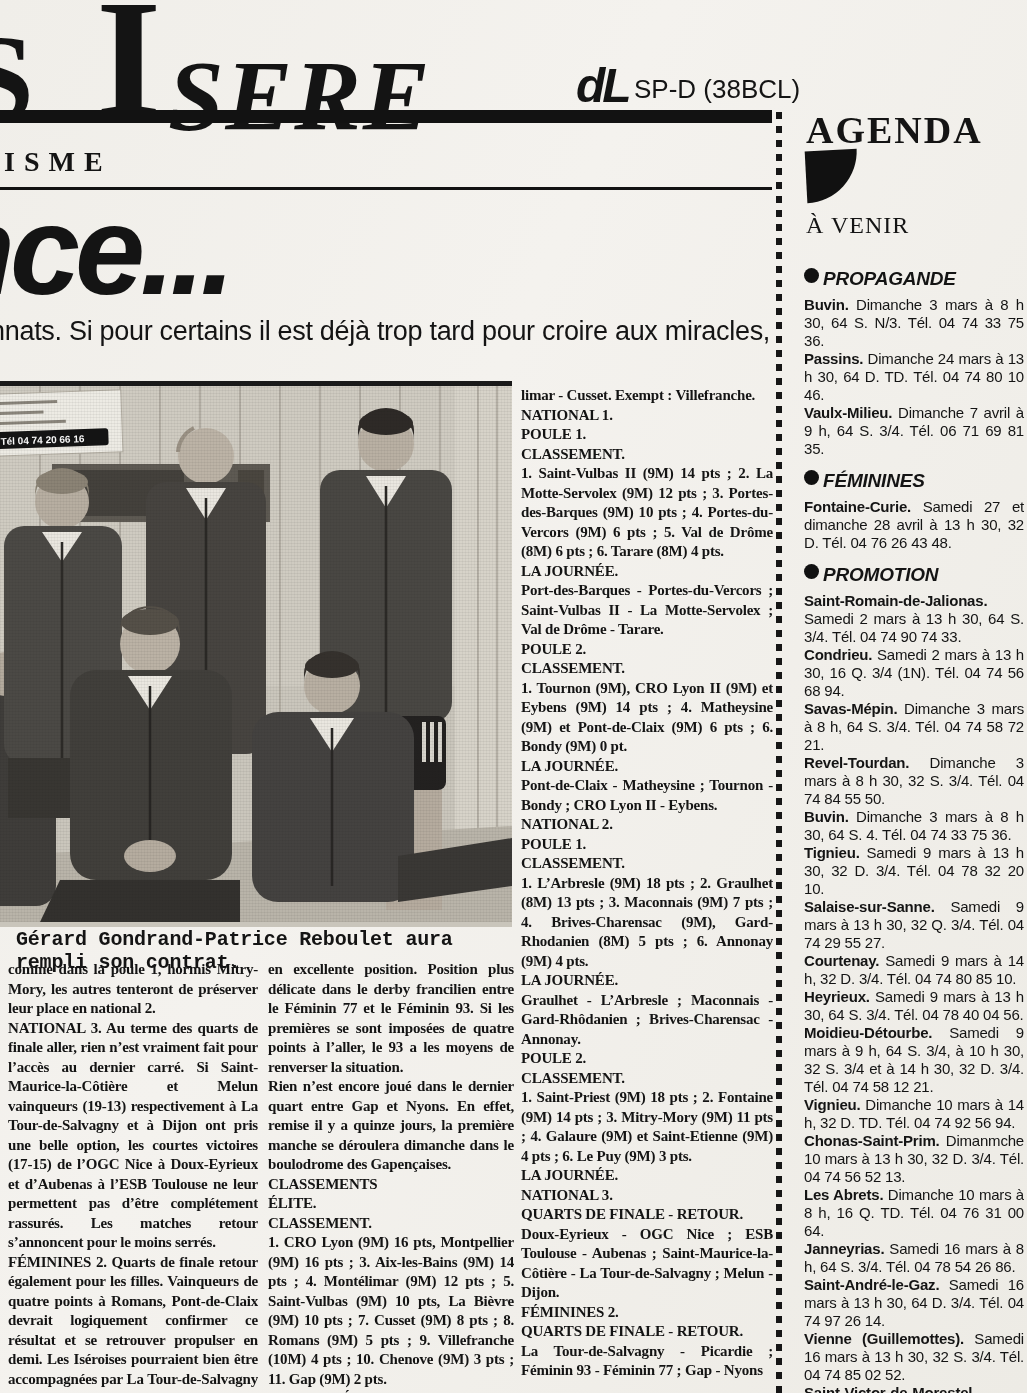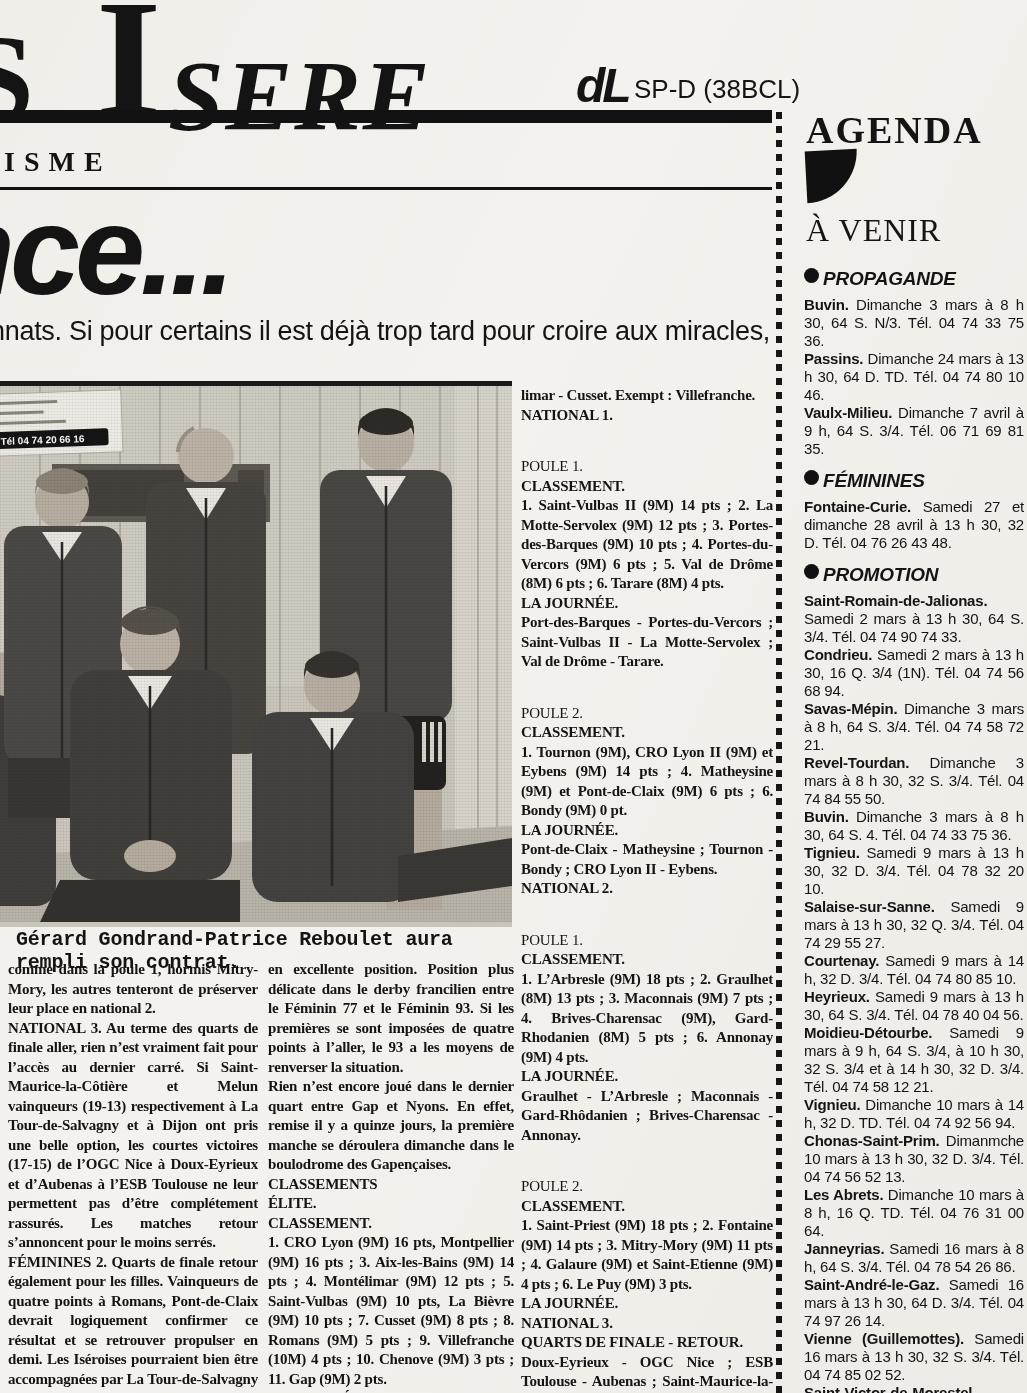--- a/index.html
+++ b/index.html
@@ -40,31 +40,31 @@
            font-size:20px;font-weight:bold;letter-spacing:-0.2px;}
 
   
   .col{font-size:15px;line-height:19.5px;text-align:justify;hyphens:auto;letter-spacing:-0.2px;}
   .col1{left:8px;top:960px;width:250px;height:433px;overflow:hidden;}
   .col2{left:268px;top:960px;width:246px;height:433px;overflow:hidden;}
   .col3{left:521px;top:386px;width:252px;height:1007px;overflow:hidden;}
   .blk{margin:0;}
   .blk.body{font-weight:bold;}
   .blk.hi{font-weight:bold;}
-  .blk.hb{font-weight:normal;margin-top:32px;}
+  .blk.hb{font-weight:bold;}
 
   
   .dotline{left:776px;top:112px;width:6px;height:1281px;
            background:repeating-linear-gradient(180deg,#161616 0 7px,transparent 7px 14px);}
 
   
   .agenda-title{left:806px;top:100px;font-size:38px;font-weight:bold;letter-spacing:2px;margin-top:8px;}
   .agenda-shape{left:806px;top:150px;width:52px;height:52px;background:#111;
                 border-radius:0 0 100% 0;transform:rotate(-3deg);}
-  .agenda-coming{left:806px;top:212px;font-size:32px;letter-spacing:1px;}
+  .agenda-coming{left:806px;top:212px;font-size:24px;letter-spacing:1px;}
   .agenda-sections{left:804px;top:256px;width:220px;height:1137px;overflow:hidden;
                    font-family:"Liberation Sans","DejaVu Sans",sans-serif;}
   .ag-head{display:flex;align-items:flex-start;gap:4px;margin:12px 0 6px 0;}
   .ag-head .bullet{width:15px;height:15px;border-radius:50%;background:#111;flex:0 0 auto;}
   .ag-head-label{font-size:19px;font-weight:bold;font-style:italic;letter-spacing:-0.2px;}
   .ag-entry{margin:0;font-size:15px;line-height:18px;text-align:justify;letter-spacing:-0.2px;}
   .ag-entry b{font-weight:bold;}
 </style>
 </head>
 <body>

